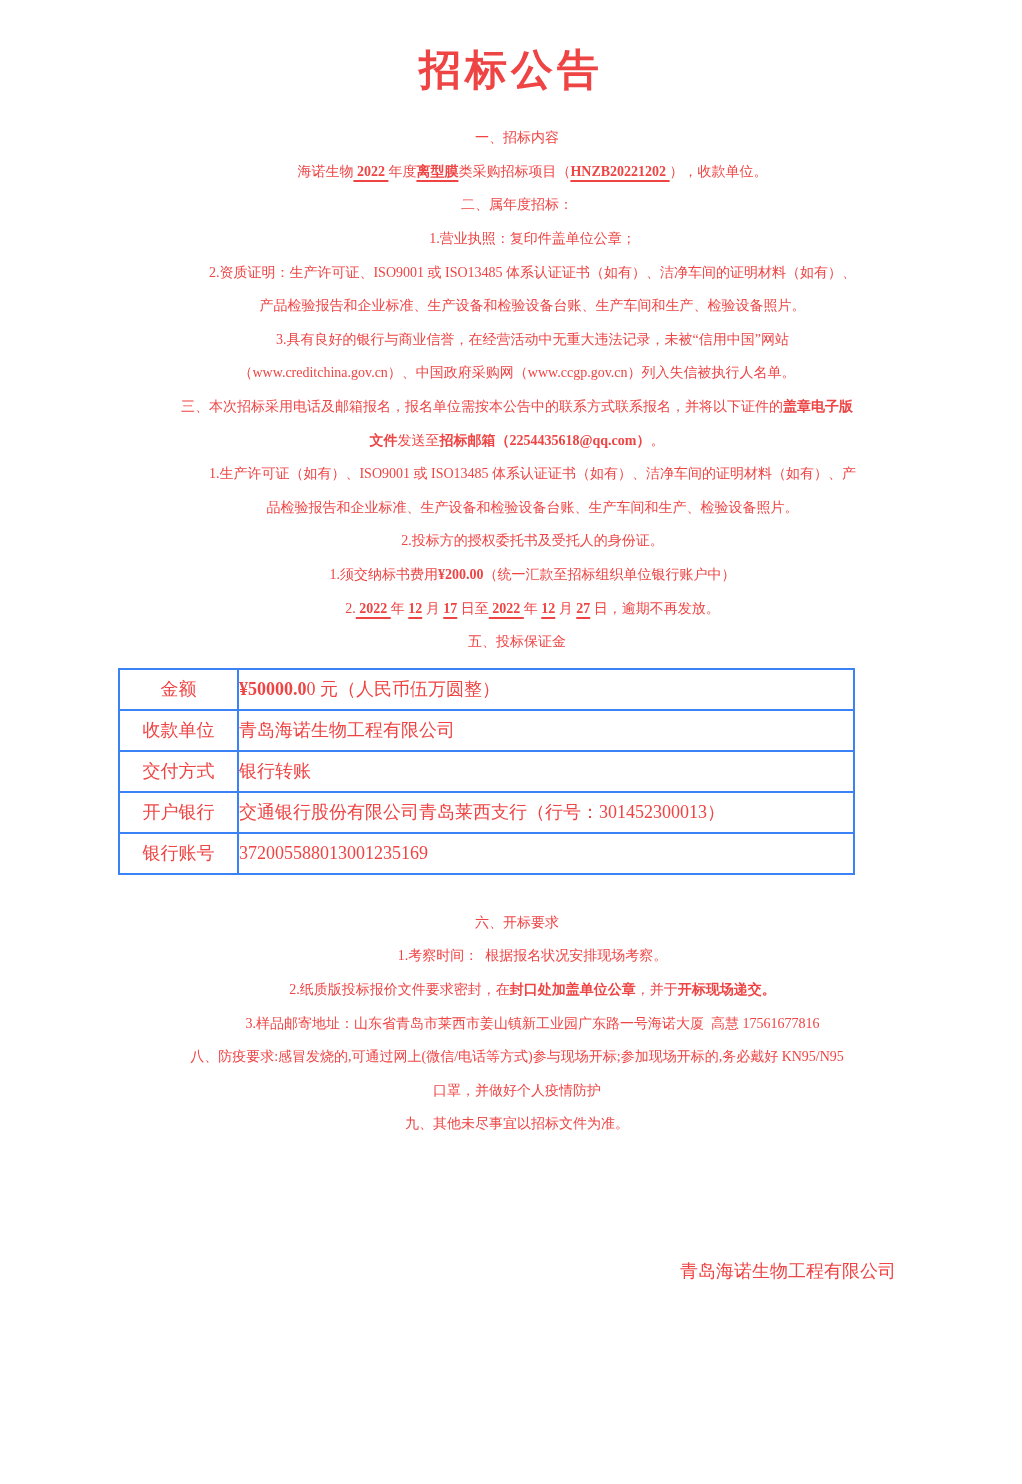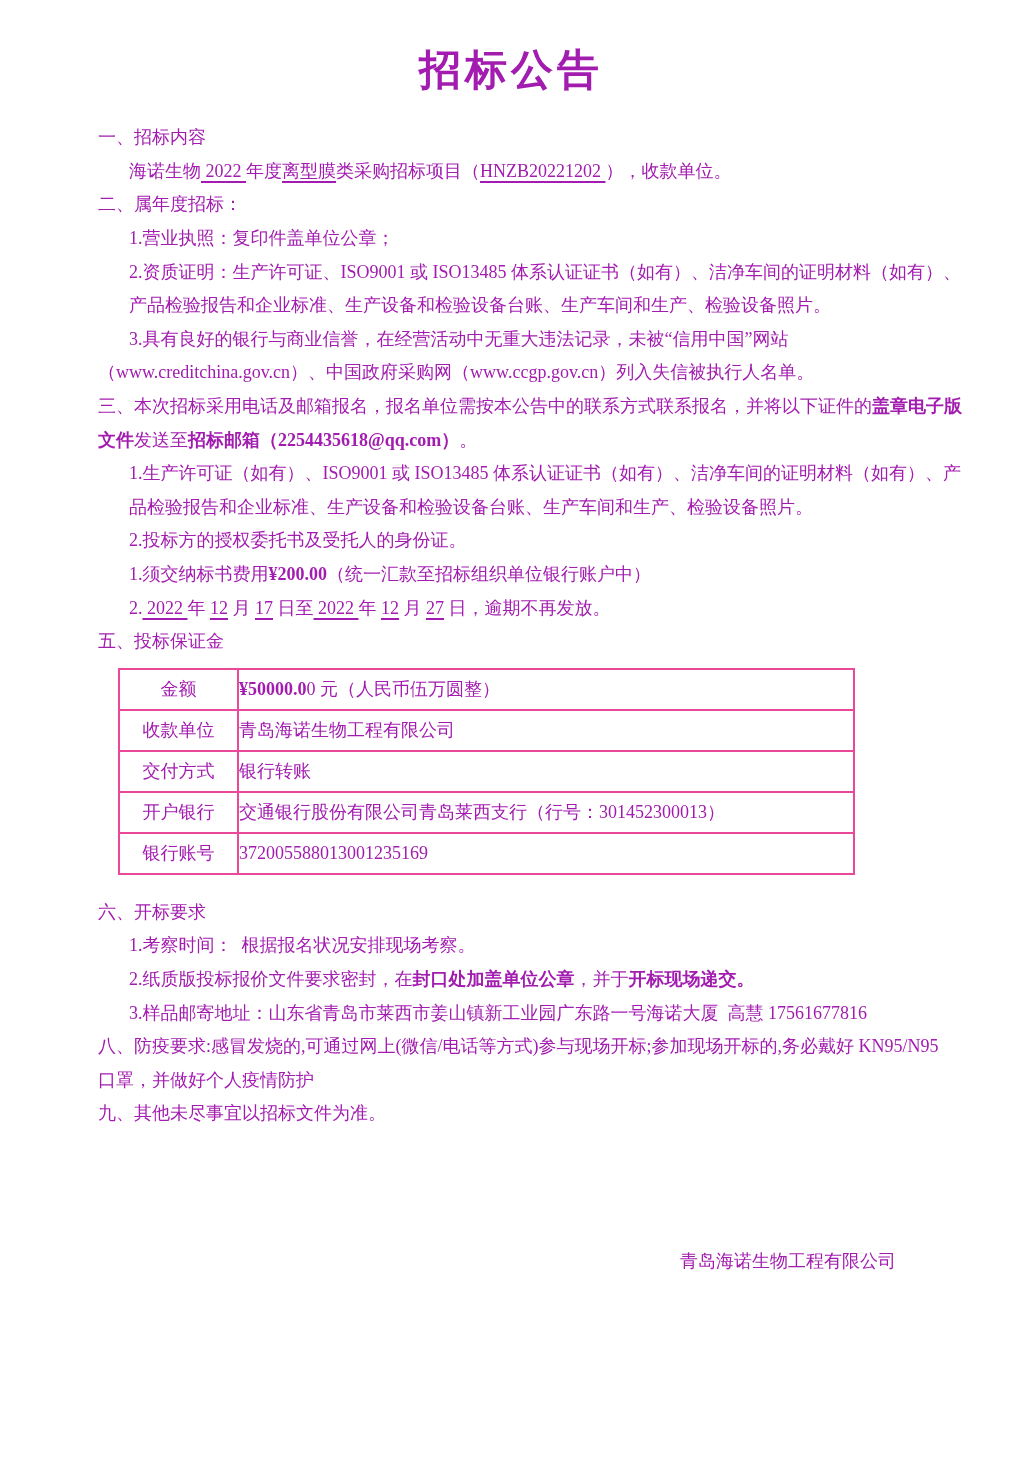--- a/index.html
+++ b/index.html
@@ -1,60 +1,61 @@
 <!DOCTYPE html>
 <html><head>
 <meta charset="utf-8">
 <style>
   html,body { margin:0; padding:0; background:#ffffff; }
   .page {
     position:relative;
     width:1022px; height:1292px;
     background:#ffffff;
-    color:#a21caf;
+    color:#ef4444;
     font-family:"Liberation Serif","DejaVu Serif",serif;
     overflow:hidden;
   }
   .title {
     margin:0;
     padding-top:46px;
     text-align:center;
     font-size:42px;
     font-weight:bold;
     letter-spacing:4px;
     line-height:1.15;
     font-family:"Liberation Serif","DejaVu Serif",serif;
   }
   .body { margin:27px 86px 0 98px; }
   .line {
     margin:0;
-    font-size:18px;
+    font-size:14px;
     line-height:33.6px;
     white-space:pre;
+    text-align:center;
   }
   .ind1 { padding-left:31px; }
   .run { white-space:pre; }
   .b { font-weight:bold; }
-  .u { text-decoration:underline; text-underline-offset:4px; text-decoration-thickness:1.5px; }
+  .u { text-decoration:underline; text-underline-offset:4px; text-decoration-thickness:1.5px;font-weight:bold; }
   table.bond {
     border-collapse:collapse;
     table-layout:fixed;
     width:737px;
     margin:9px 0 0 20px;
   }
   table.bond td {
-    border:2px solid #ec4899;
+    border:2px solid #3b82f6;
     height:39px;
     font-size:18px;
     padding:0;
     vertical-align:middle;
   }
   td.cell-label { width:117px; text-align:center; }
   td.cell-value { padding-left:15px; }
-  .lines-bottom { margin-top:21px; }
+  .lines-bottom { margin-top:31px; }
   .signature {
     margin-top:106px;
     margin-left:470px;
     width:440px;
     text-align:center;
     font-size:18px;
   }
   .signature p { margin:0; line-height:48px; }
 </style>
 </head>

